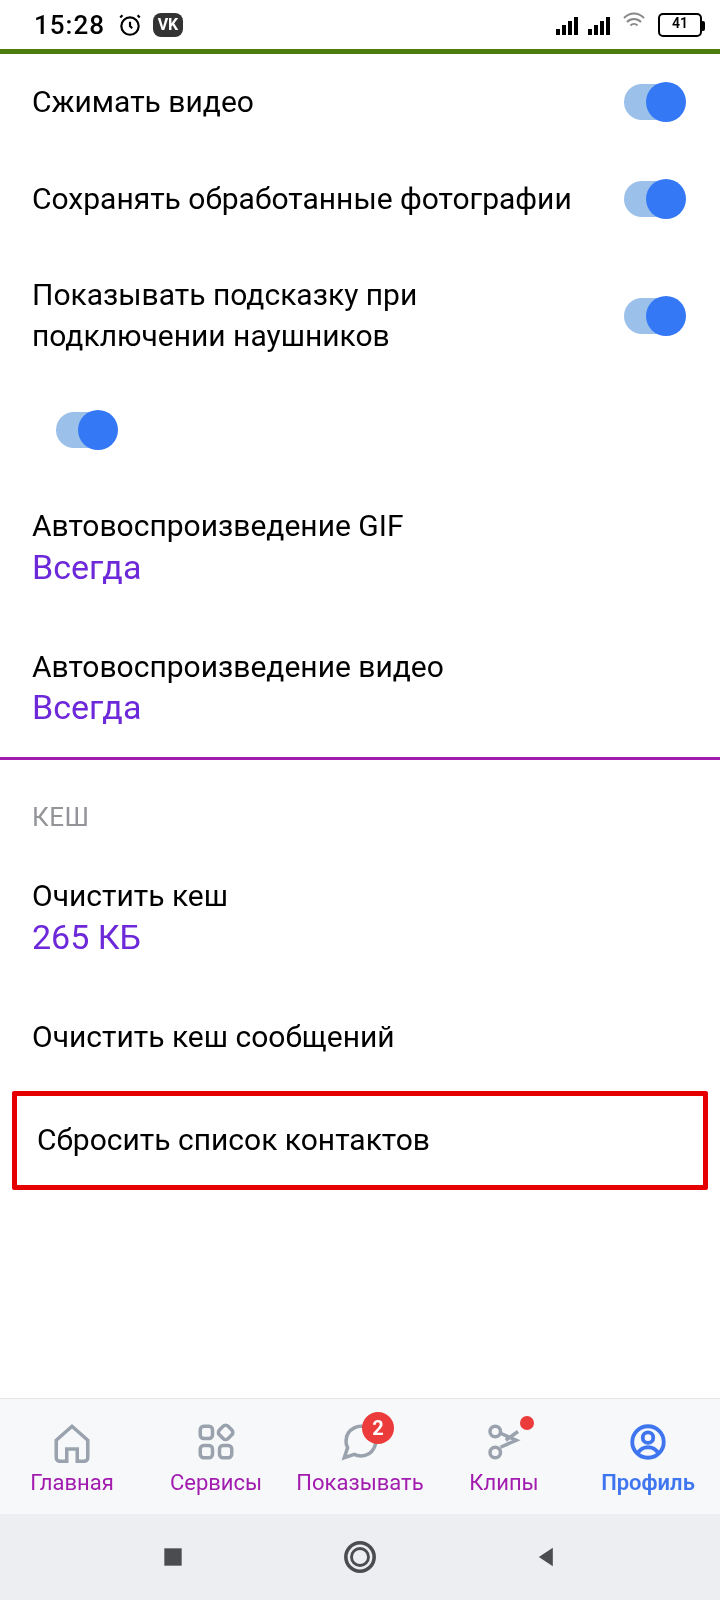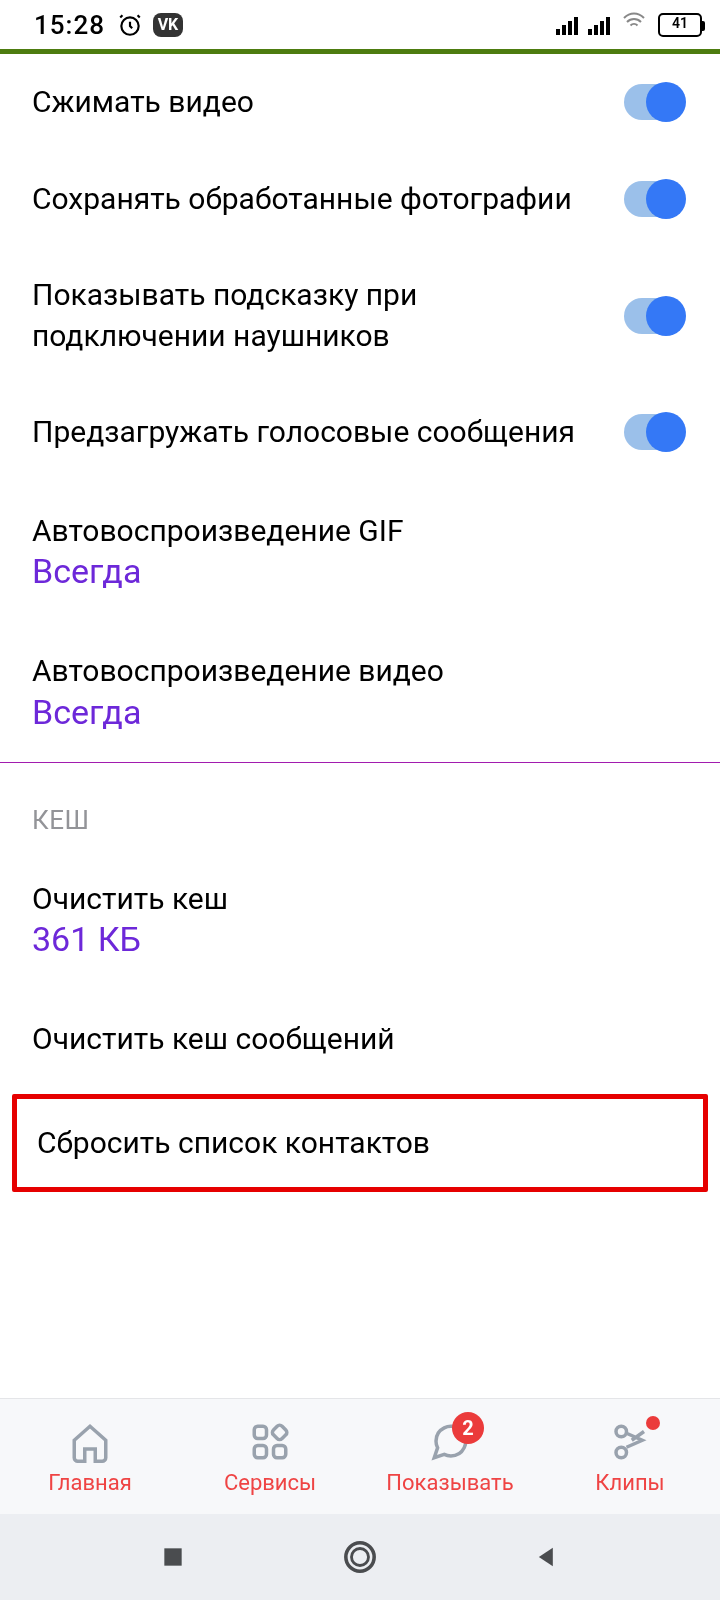--- a/index.html
+++ b/index.html
@@ -82,21 +82,21 @@
       right: -2px; top: -2px;
       width: 40px; height: 40px;
       background: #3478f6;
       border-radius: 50%;
     }
     .section-header {
       padding: 42px 32px 14px 32px;
       font-size: 26px;
       color: #939498;
       letter-spacing: 0.5px;
-      border-top: 1px solid #a21caf;
+      border-top: 3px solid #a21caf;
     }
     .highlight-box {
       border: 5px solid #e60000;
       margin: 4px 12px 20px 12px;
       border-radius: 2px;
     }
     .highlight-box .setting-item { padding: 24px 20px; }
 
     .bottom-nav {
       height: 116px;
@@ -106,21 +106,21 @@
       align-items: center;
       justify-content: space-around;
     }
     .nav-item {
       display:flex; flex-direction:column; align-items:center; gap:4px;
       position:relative; width: 144px;
     }
     .nav-icon { width:48px; height:48px; display:flex; align-items:center; justify-content:center; color:#99a2ad;}
     .nav-item.active .nav-icon { color:#3f76f0; }
     .nav-item.active .nav-label { color:#3f76f0; font-weight:600; }
-    .nav-label { font-size: 22px; color:#ef4444; }
+    .nav-label { font-size: 22px; color:#a21caf; }
     .badge {
       position:absolute; top:-6px; right:38px;
       background:#eb3b3b; color:#fff; border-radius:16px;
       min-width:32px; height:32px; display:flex; align-items:center; justify-content:center;
       font-size:20px; font-weight:700;
     }
     .dot {
       position:absolute; top:-2px; right:42px;
       width:14px; height:14px; background:#eb3b3b; border-radius:50%;
     }
@@ -183,44 +183,41 @@
       </div>
     <div class="toggle"></div>
   </div>
   <div class="setting-item toggle-item">
     <div class="setting-text">
         <div class="setting-title">Показывать подсказку при подключении наушников</div>
       </div>
     <div class="toggle"></div>
   </div>
   <div class="setting-item toggle-item">
-    <div class="setting-text">
-        <div class="setting-title">Предзагружать голосовые сообщения</div>
-      </div>
     <div class="toggle"></div>
   </div>
   <div class="setting-item">
     <div class="setting-text">
       <div class="setting-title">Автовоспроизведение GIF</div>
       <div class="setting-subtitle">Всегда</div>
     </div>
   </div>
   <div class="setting-item">
     <div class="setting-text">
       <div class="setting-title">Автовоспроизведение видео</div>
       <div class="setting-subtitle">Всегда</div>
     </div>
   </div>
 
   <div class="section-header">КЕШ</div>
 
   <div class="setting-item">
     <div class="setting-text">
       <div class="setting-title">Очистить кеш</div>
-      <div class="setting-subtitle">361 КБ</div>
+      <div class="setting-subtitle">265 КБ</div>
     </div>
   </div>
   <div class="setting-item">
     <div class="setting-text">
       <div class="setting-title">Очистить кеш сообщений</div>
     </div>
   </div>
   <div class="highlight-box">
     <div class="setting-item">
       <div class="setting-text">
@@ -262,20 +259,30 @@
   <div class="nav-item">
     <span class="dot"></span>
     <span class="nav-icon">
       <svg width="42" height="42" viewBox="0 0 24 24" fill="none" stroke="currentColor" stroke-width="2">
           <circle cx="7" cy="6" r="3"></circle>
           <circle cx="7" cy="18" r="3"></circle>
           <path d="M10 7l9 4-9 4M13 11l7-5"></path>
         </svg>
     </span>
     <span class="nav-label">Клипы</span>
+  </div>
+  <div class="nav-item active">
+    <span class="nav-icon">
+      <svg width="42" height="42" viewBox="0 0 24 24" fill="none" stroke="currentColor" stroke-width="2.2">
+          <circle cx="12" cy="12" r="9"></circle>
+          <circle cx="12" cy="9.5" r="3"></circle>
+          <path d="M6 19c1-3 4-4 6-4s5 1 6 4"></path>
+        </svg>
+    </span>
+    <span class="nav-label">Профиль</span>
   </div>
 </div>
 
 <div class="sys-nav">
   <span class="sys-btn">
     <svg width="26" height="26" viewBox="0 0 24 24">
         <rect x="4" y="4" width="16" height="16" fill="#4a4c4f"></rect>
       </svg>
   </span>
   <span class="sys-btn">

